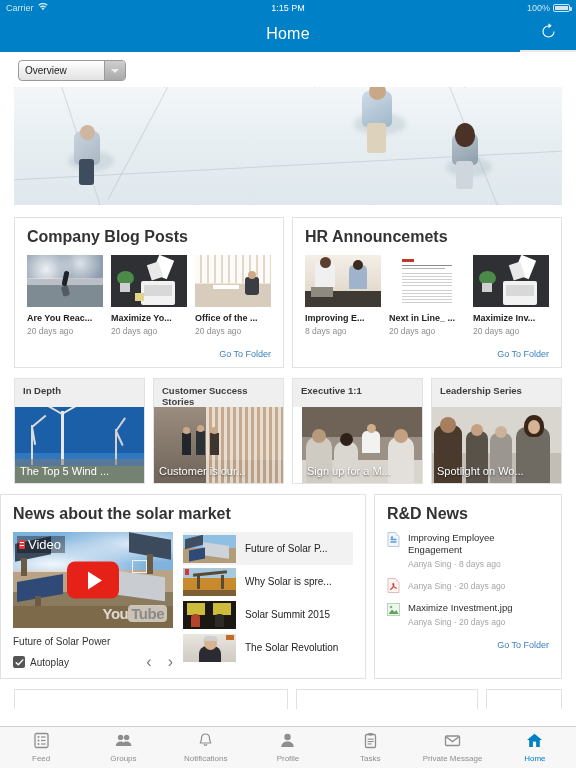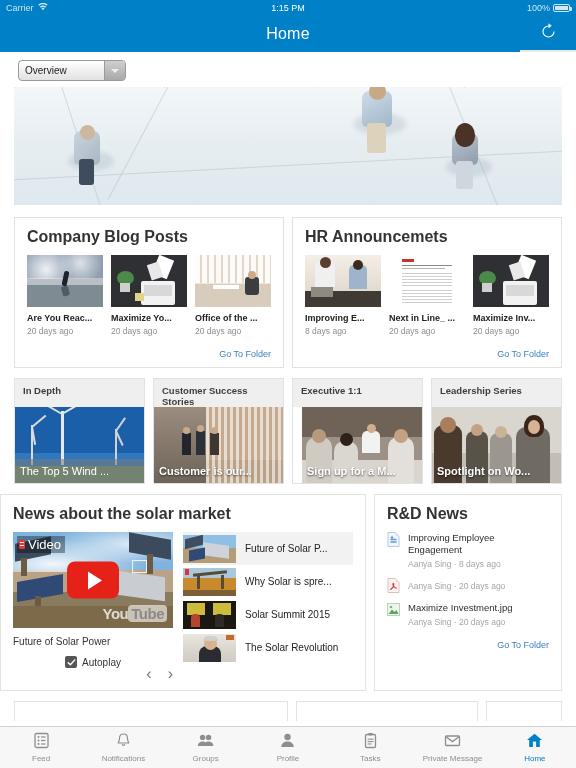--- a/index.html
+++ b/index.html
@@ -100,21 +100,21 @@
   .tiles { display:flex; gap:8px; padding: 10px 14px 0 14px; }
   .tile { flex:1; background:#fff; border:1px solid #e2e2e2; }
   .tile-head { background:#efefef; padding:6px 8px; font-size:9.5px; font-weight:bold; color:#3d3d3d; height:28px; line-height:11px; }
   .tile-head.two { line-height:11px; }
   .tile-img { height:76px; position:relative; overflow:hidden; }
   .tile-cap {
     position:absolute; left:0; right:0; bottom:0; height:24px;
     background: rgba(120,120,120,.55); color:#fff; font-size:11px;
     display:flex; align-items:center; padding-left:5px; white-space:nowrap; overflow:hidden;
   }
-  .tile-cap.plain { background:transparent; text-shadow: 0 1px 2px rgba(0,0,0,.6); font-weight: bold; }
+  .tile-cap.plain { background:transparent; text-shadow: 0 1px 2px rgba(0,0,0,.6); }
 
   
   .bottom { display:flex; gap:8px; padding: 10px 14px 0 0; }
   .video-card { flex: 0 0 366px; padding:10px 12px 10px 12px; }
   .video-flex { display:flex; gap:10px; }
   .player-col { width:160px; }
   .player {
     width:160px; height:96px; position:relative; overflow:hidden; background:#6d5a47;
   }
   .vbadge {
@@ -128,21 +128,21 @@
   .yt-btn {
     position:absolute; left:50%; top:50%; transform:translate(-50%,-50%);
     width:52px; height:37px; background:#e62117; border-radius:8px; z-index:4;
     display:flex; align-items:center; justify-content:center;
   }
   .yt-btn i { width:0;height:0;border-left:14px solid #fff;border-top:9px solid transparent;border-bottom:9px solid transparent; margin-left:3px;}
   .yt-word { position:absolute; right:6px; bottom:6px; z-index:4; color:rgba(255,255,255,.75); font-size:15px; font-weight:bold; letter-spacing:-.5px; }
   .yt-word b { background:rgba(255,255,255,.6); color:#8a8a8a; padding:0 3px; border-radius:4px; }
   .fs-btn { position:absolute; right:26px; top:28px; width:15px; height:13px; border:1px solid rgba(255,255,255,.8); z-index:4; }
   .video-name { font-size:10px; color:#333; margin-top:8px; }
-  .video-ctrls { display:flex; align-items:center; margin-top:9px;flex-direction:column; }
+  .video-ctrls { display:flex; align-items:flex-start; margin-top:9px; }
   .chk { display:flex; align-items:center; gap:5px; }
   .chk-box { width:12px; height:12px; border-radius:2px; background:#555; display:flex; align-items:center; justify-content:center; }
   .chk-box svg { width:9px; height:9px; }
   .chk-lab { font-size:10px; color:#333; }
   .arrows { margin-left:auto; display:flex; gap:16px; color:#777; font-size:16px; line-height:12px; }
 
   .vlist { flex:1; }
   .vrow { display:flex; align-items:center; gap:9px; height:33px; padding-right:4px; }
   .vrow.active { background:#f2f2f2; }
   .vthumb { width:53px; height:28px; overflow:hidden; position:relative; background:#999; flex:0 0 53px; }
@@ -549,36 +549,36 @@
             <rect x="8" y="4.4" width="4.5" height="1.2"></rect>
             <rect x="8" y="7.9" width="4.5" height="1.2"></rect>
             <rect x="8" y="11.4" width="4.5" height="1.2"></rect>
           </svg>
       </span>
       <span>Feed</span>
     </div>
     <div class="tab">
       <span>
         <svg viewBox="0 0 17 17">
-            <path d="M8.5 2c-2.4 0-4 1.8-4 4.2 0 3-1.2 4-1.2 4.8h10.4c0-.8-1.2-1.8-1.2-4.8C12.5 3.8 10.9 2 8.5 2z" fill="none" stroke="#8e8e8e" stroke-width="1.2"></path>
-            <path d="M7 12.3a1.6 1.6 0 0 0 3 0" fill="none" stroke="#8e8e8e" stroke-width="1.2"></path>
-          </svg>
-      </span>
-      <span>Notifications</span>
-    </div>
-    <div class="tab">
-      <span>
-        <svg viewBox="0 0 17 17">
             <circle cx="5.6" cy="5.4" r="2.7"></circle>
             <circle cx="11.6" cy="5.4" r="2.7"></circle>
             <path d="M.8 14c0-2.9 2.2-4.6 4.8-4.6S10.4 11.1 10.4 14z"></path>
             <path d="M6.8 14c0-2.9 2.2-4.6 4.8-4.6S16.4 11.1 16.4 14z"></path>
           </svg>
       </span>
       <span>Groups</span>
+    </div>
+    <div class="tab">
+      <span>
+        <svg viewBox="0 0 17 17">
+            <path d="M8.5 2c-2.4 0-4 1.8-4 4.2 0 3-1.2 4-1.2 4.8h10.4c0-.8-1.2-1.8-1.2-4.8C12.5 3.8 10.9 2 8.5 2z" fill="none" stroke="#8e8e8e" stroke-width="1.2"></path>
+            <path d="M7 12.3a1.6 1.6 0 0 0 3 0" fill="none" stroke="#8e8e8e" stroke-width="1.2"></path>
+          </svg>
+      </span>
+      <span>Notifications</span>
     </div>
     <div class="tab">
       <span>
         <svg viewBox="0 0 17 17">
             <circle cx="8.5" cy="5" r="3.2"></circle>
             <path d="M2.3 15c0-3.4 2.8-5.4 6.2-5.4s6.2 2 6.2 5.4z"></path>
           </svg>
       </span>
       <span>Profile</span>
     </div>

